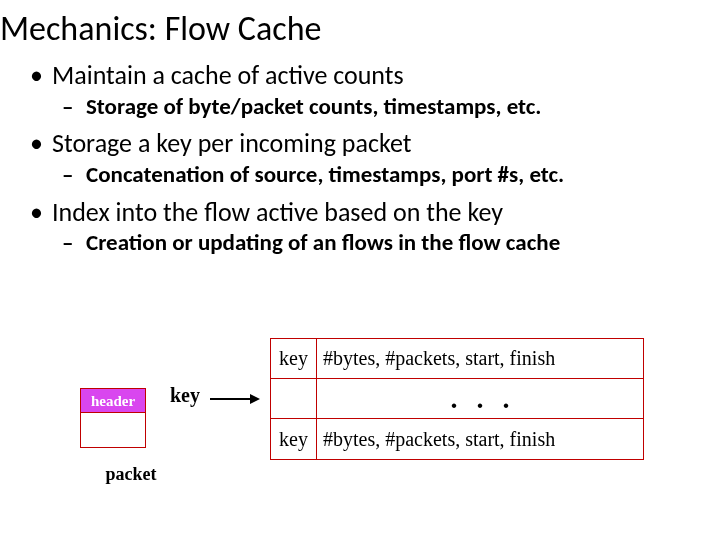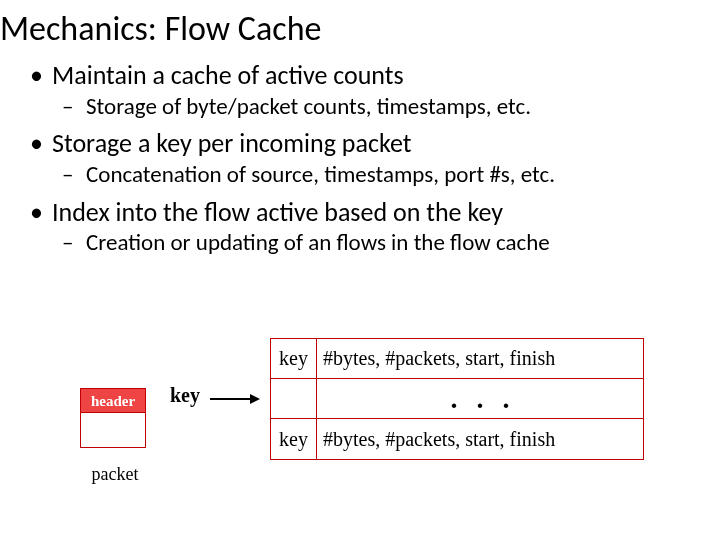--- a/index.html
+++ b/index.html
@@ -31,20 +31,21 @@
     position: absolute;
     left: -22px;
     top: 0;
   }
   .l2 {
     font-size: 23px;
     line-height: 1.3;
     padding-left: 34px;
     position: relative;
     margin-bottom: 6px;
+    font-weight: bold;
   }
   .l2::before {
     content: "–";
     position: absolute;
     left: 10px;
     top: 0;
   }
   .diagram {
     position: absolute;
     left: 0; top: 350px;
@@ -52,37 +53,37 @@
   }
   .packet-box {
     position: absolute;
     left: 80px; top: 38px;
     width: 66px; height: 60px;
     border: 1px solid #c00000;
   }
   .packet-header {
     position: absolute;
     left: 0; top: 0; height: 24px; width: 100%;
-    background: #ef4444;
+    background: #d946ef;
     color: #fff;
     font-family: "Times New Roman", serif;
     font-size: 15px;
     text-align: center;
     line-height: 24px;
     font-weight: 700;
     border-bottom: 1px solid #c00000;
   }
   .packet-label {
     position: absolute;
-    left: 80px; top: 114px;
+    left: 96px; top: 114px;
     width: 70px;
     text-align: center;
     font-family: "Times New Roman", serif;
     font-size: 18px;
-    font-weight: 400;
+    font-weight: 700;
   }
   .key-label {
     position: absolute;
     left: 170px; top: 34px;
     font-family: "Times New Roman", serif;
     font-size: 20px;
     font-weight: 700;
   }
   .arrow {
     position: absolute;

